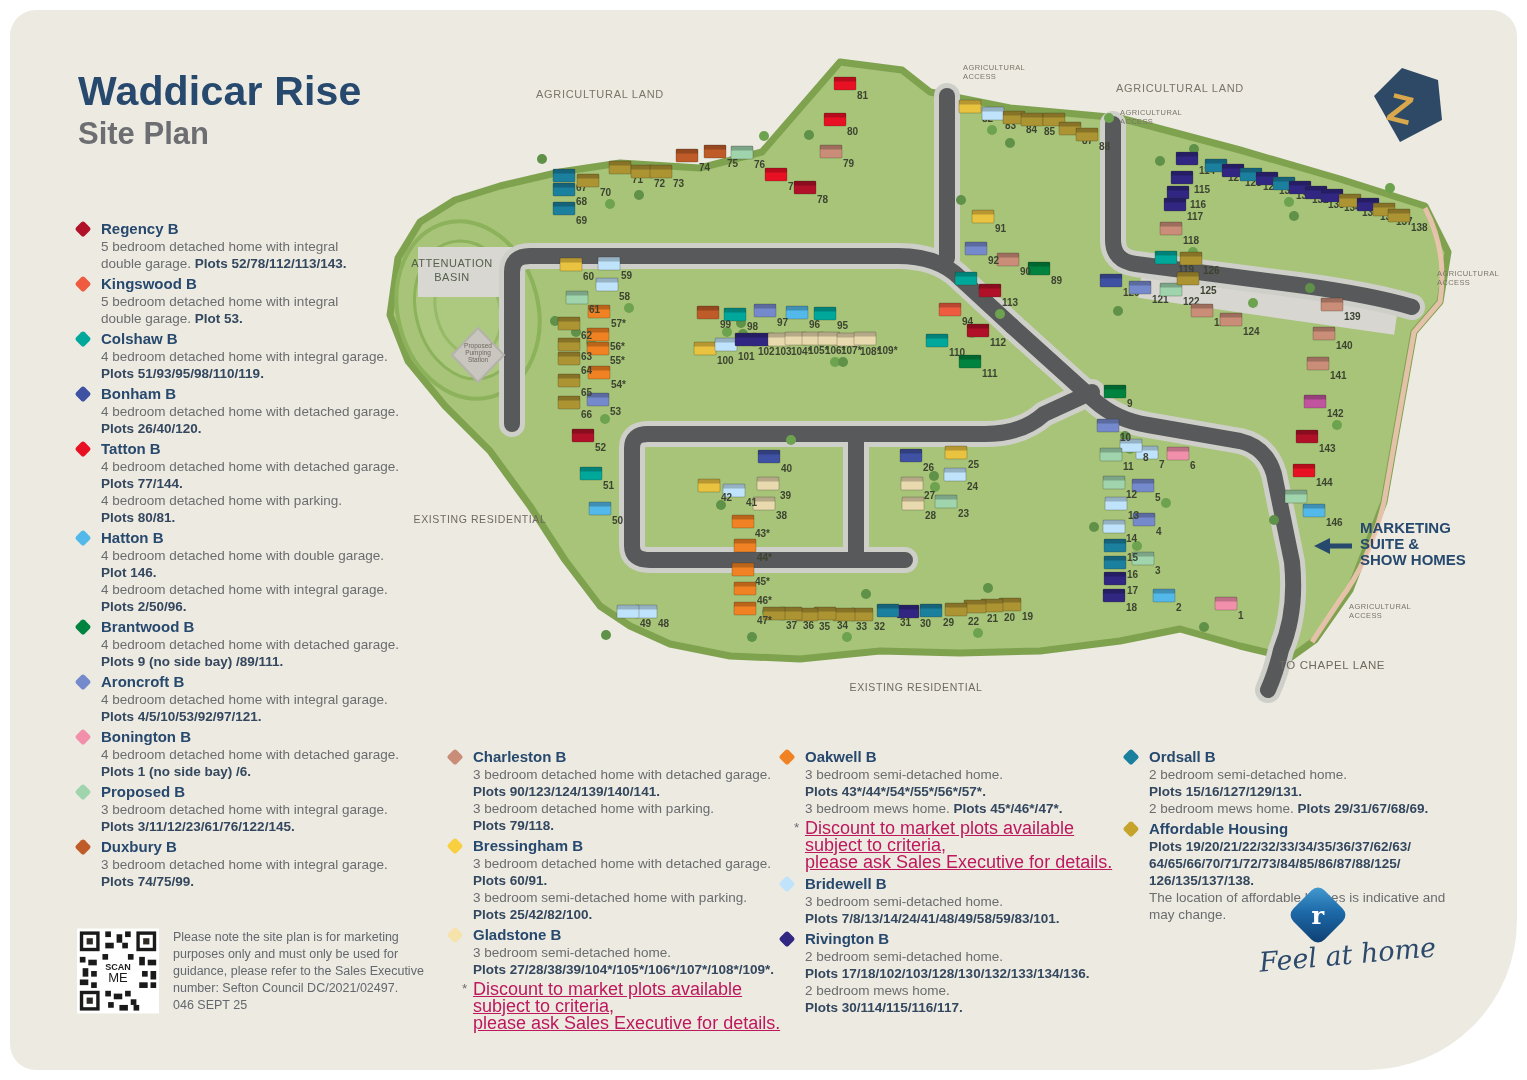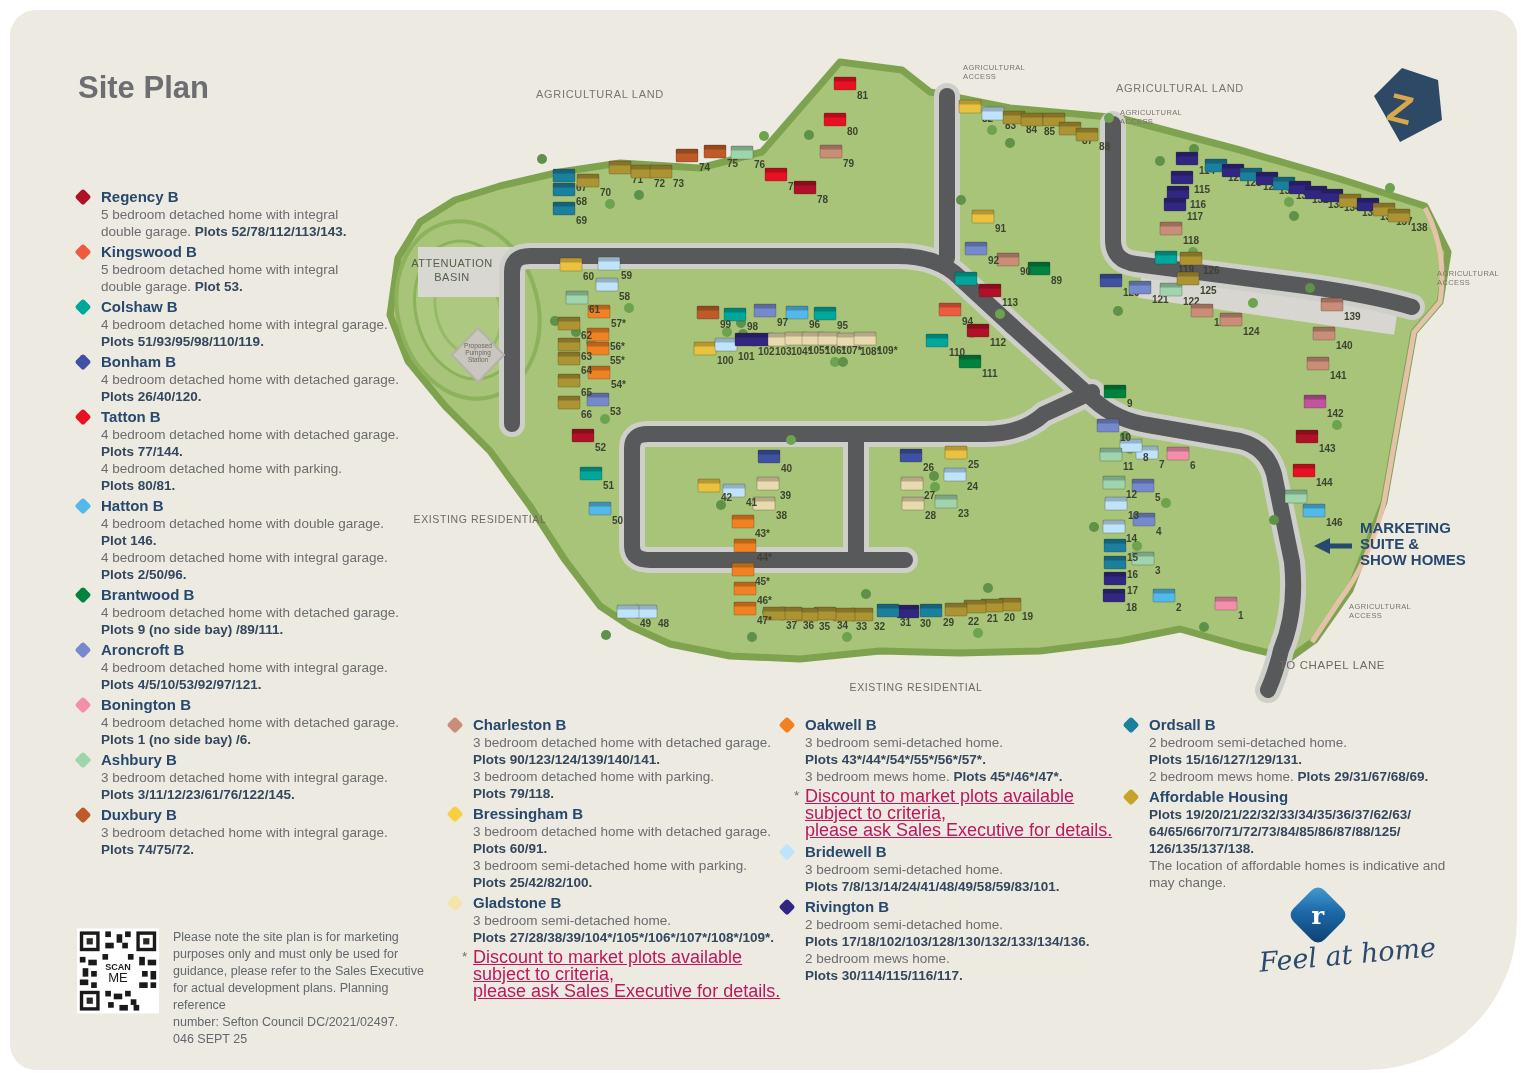--- a/index.html
+++ b/index.html
@@ -5,21 +5,21 @@
   html,body{margin:0;padding:0;background:#ffffff;font-family:"Liberation Sans",sans-serif;}
   .stage{position:relative;width:1527px;height:1080px;background:#ffffff;overflow:hidden;}
   .card{position:absolute;left:10px;top:10px;right:10px;bottom:10px;background:#edeae2;
         border-radius:26px 26px 150px 26px;}
   .overlay{position:absolute;left:0;top:0;width:1527px;height:1080px;z-index:2;pointer-events:none;}
 
   .titleblock{position:absolute;left:78px;top:68px;z-index:3;}
   .title1{font-size:41px;font-weight:bold;color:#27496d;letter-spacing:.2px;line-height:46px;}
   .title2{font-size:31px;font-weight:bold;color:#6d6e71;line-height:40px;}
 
-  .legend{position:absolute;z-index:3;}
+  .legend{position:absolute;z-index:3;margin-top:32px;}
   #legend-left{left:76px;top:188px;width:345px;}
   #legend-c1{left:448px;top:716px;width:340px;}
   #legend-c2{left:780px;top:716px;width:340px;}
   #legend-c3{left:1124px;top:716px;width:350px;}
   .legend-item{position:relative;padding-left:25px;margin-bottom:3px;}
   .diamond{position:absolute;left:1px;top:3px;width:12px;height:12px;transform:rotate(45deg);border-radius:2.5px;}
   .lname{font-size:15px;font-weight:bold;color:#27496d;line-height:18px;}
   .lline{font-size:13.5px;color:#6b6c6e;line-height:17px;}
   .lline .b{font-weight:bold;color:#33475e;}
   .lnote{position:relative;padding-left:25px;margin-bottom:4px;}
@@ -895,20 +895,21 @@
       <polygon points="1314,546 1330,538 1330,554" fill="#27496d"></polygon>
     </g>
 
     <g>
       <polygon points="1374,96 1402,68 1438,80 1442,120 1400,142" fill="#2e4965"></polygon>
       <text class="m-north" x="1388" y="124" transform="rotate(14 1406 110)">Z</text>
     </g>
   </svg>
 
   <div class="titleblock">
+    <div class="title1">Waddicar Rise</div>
     <div class="title2">Site Plan</div>
   </div>
 
   <div id="legend-left" class="legend">
       <div class="legend-item">
         <span class="diamond" style="background: rgb(176, 17, 40);"></span>
         <div class="lname">Regency B</div>
         <div class="lline"><span>5 bedroom detached home with integral</span></div>
         <div class="lline"><span>double garage. </span><span class="b">Plots 52/78/112/113/143.</span></div>
       </div>
@@ -959,29 +960,29 @@
         <div class="lline"><span class="b">Plots 4/5/10/53/92/97/121.</span></div>
       </div>
       <div class="legend-item">
         <span class="diamond" style="background: rgb(242, 144, 172);"></span>
         <div class="lname">Bonington B</div>
         <div class="lline"><span>4 bedroom detached home with detached garage.</span></div>
         <div class="lline"><span class="b">Plots 1 (no side bay) /6.</span></div>
       </div>
       <div class="legend-item">
         <span class="diamond" style="background: rgb(159, 212, 173);"></span>
-        <div class="lname">Ashbury B</div>
+        <div class="lname">Proposed B</div>
         <div class="lline"><span>3 bedroom detached home with integral garage.</span></div>
         <div class="lline"><span class="b">Plots 3/11/12/23/61/76/122/145.</span></div>
       </div>
       <div class="legend-item">
         <span class="diamond" style="background: rgb(191, 91, 40);"></span>
         <div class="lname">Duxbury B</div>
         <div class="lline"><span>3 bedroom detached home with integral garage.</span></div>
-        <div class="lline"><span class="b">Plots 74/75/72.</span></div>
+        <div class="lline"><span class="b">Plots 74/75/99.</span></div>
       </div>
     </div>
   <div id="legend-c1" class="legend">
       <div class="legend-item">
         <span class="diamond" style="background: rgb(201, 141, 120);"></span>
         <div class="lname">Charleston B</div>
         <div class="lline"><span>3 bedroom detached home with detached garage.</span></div>
         <div class="lline"><span class="b">Plots 90/123/124/139/140/141.</span></div>
         <div class="lline"><span>3 bedroom detached home with parking.</span></div>
         <div class="lline"><span class="b">Plots 79/118.</span></div>
@@ -1097,21 +1098,20 @@
       </g>
       <rect x="7.5" y="11.5" width="14" height="8" fill="#ffffff"></rect>
       <text x="14.5" y="14.8" text-anchor="middle" font-size="3.2" font-weight="bold" fill="#1a1a1a">SCAN</text>
       <text x="14.5" y="19" text-anchor="middle" font-size="4.6" fill="#1a1a1a">ME</text>
     </svg>
   </div>
   <div class="qr-note" id="disclaimer">
       <div>Please note the site plan is for marketing</div>
       <div>purposes only and must only be used for</div>
       <div>guidance, please refer to the Sales Executive</div>
-      <div>for actual development plans. Planning reference</div>
       <div>number: Sefton Council DC/2021/02497.</div>
       <div>046 SEPT 25</div>
     </div>
 
   <div class="brand">
     <div class="brand-mark">
         <span>r</span>
       </div>
     <div class="brand-tagline">Feel at home</div>
   </div>

